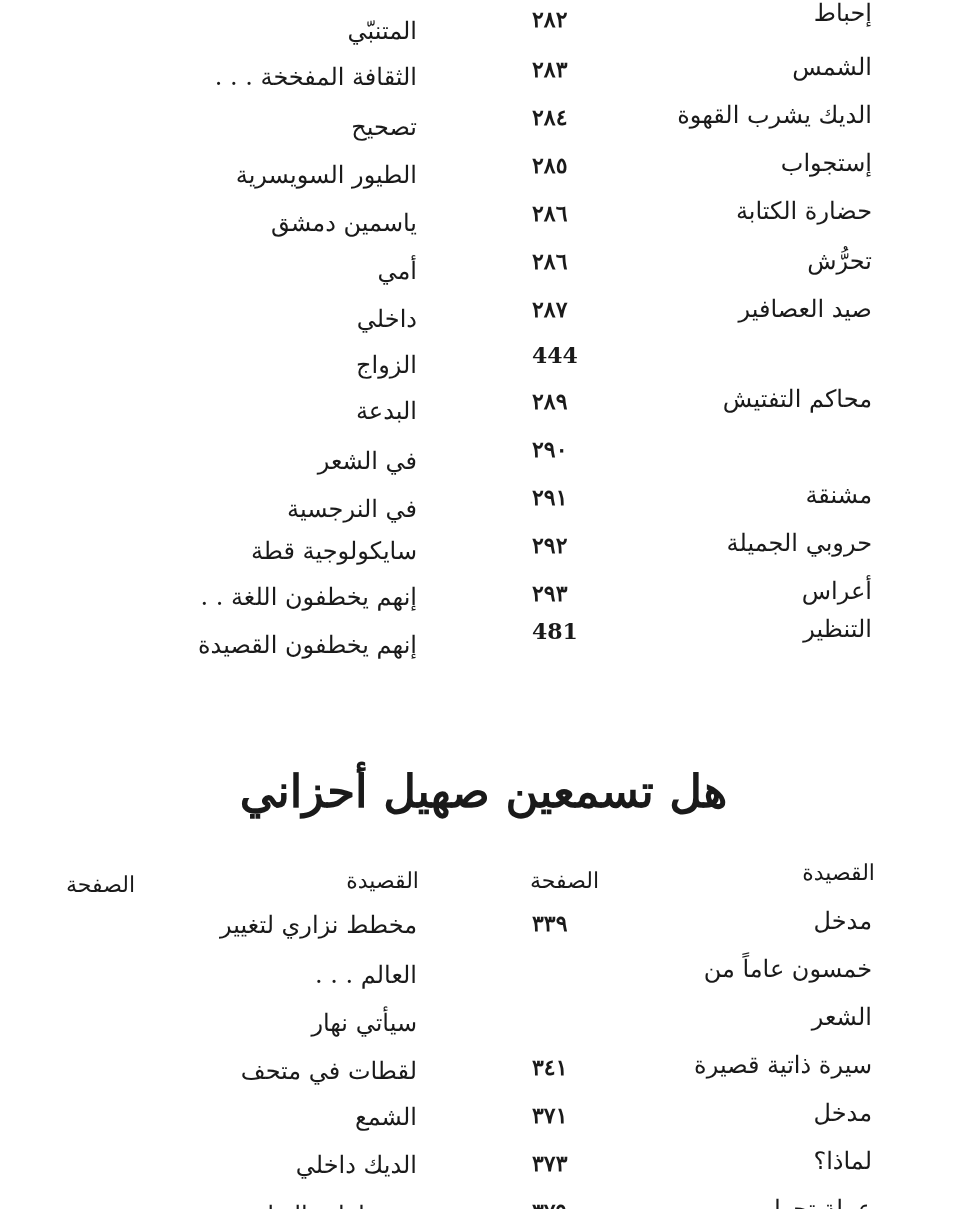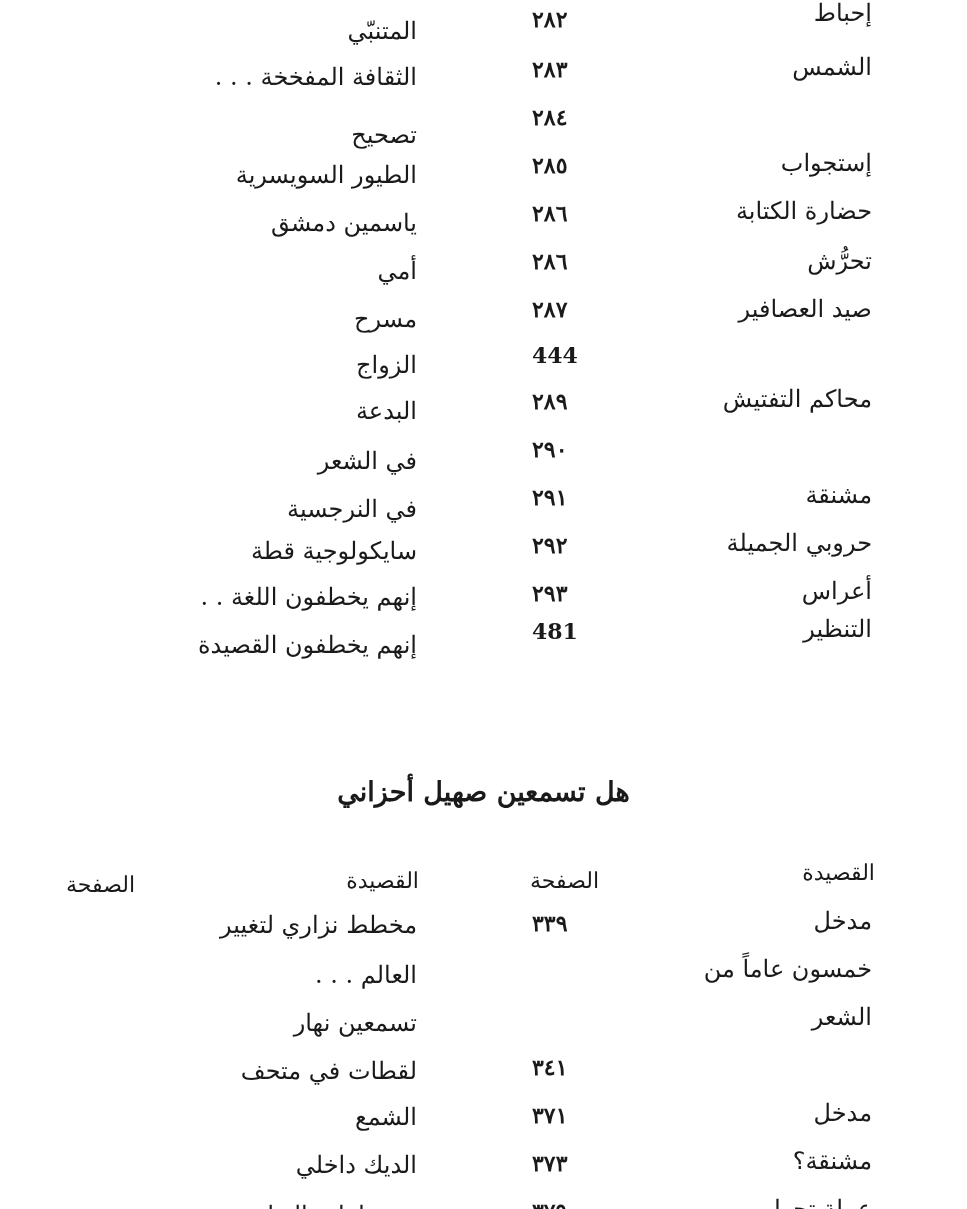--- a/index.html
+++ b/index.html
@@ -57,21 +57,21 @@
       left: 0; width: 967px;
       text-align: center;
       font-size: 24px;
       line-height: 32px;
     }
     .book-title {
       position: absolute;
       top: 770px;
       left: 0; width: 967px;
       text-align: center;
-      font-size: 27px;
+      font-size: 45px;
       font-weight: bold;
       line-height: 44px;
     }
     .hdr {
       position: absolute;
       font-size: 22px;
       line-height: 30px;
       white-space: nowrap;
     }
     .sec2 .row { height: 48px; }
@@ -84,20 +84,21 @@
   <div class="col col-right">
     <div class="row" style="top:0px">
       <span class="title-text" style="top:-2px">إحباط</span>
       <span class="page-num" style="top:4px;left:-10px">٢٨٢</span>
     </div>
     <div class="row" style="top:46px">
       <span class="title-text" style="top:6px">الشمس</span>
       <span class="page-num" style="top:8px;left:-10px">٢٨٣</span>
     </div>
     <div class="row" style="top:92px">
+      <span class="title-text" style="top:8px">الديك يشرب القهوة</span>
       <span class="page-num" style="top:10px;left:-10px">٢٨٤</span>
     </div>
     <div class="row" style="top:138px">
       <span class="title-text" style="top:10px">إستجواب</span>
       <span class="page-num" style="top:12px;left:-10px">٢٨٥</span>
     </div>
     <div class="row" style="top:184px">
       <span class="title-text" style="top:12px">حضارة الكتابة</span>
       <span class="page-num" style="top:14px;left:-10px">٢٨٦</span>
     </div>
@@ -139,38 +140,38 @@
 
   <div class="col col-left">
     <div class="row" style="top:0px">
       <span class="title-text" style="top:16px">المتنبّي</span>
 
     </div>
     <div class="row" style="top:46px">
       <span class="title-text" style="top:16px">الثقافة المفخخة . . .</span>
 
     </div>
-    <div class="row" style="top:100px">
+    <div class="row" style="top:92px">
       <span class="title-text" style="top:20px">تصحيح</span>
 
     </div>
     <div class="row" style="top:138px">
       <span class="title-text" style="top:22px">الطيور السويسرية</span>
 
     </div>
     <div class="row" style="top:184px">
       <span class="title-text" style="top:24px">ياسمين دمشق</span>
 
     </div>
     <div class="row" style="top:230px">
       <span class="title-text" style="top:26px">أمي</span>
 
     </div>
     <div class="row" style="top:276px">
-      <span class="title-text" style="top:28px">مسرح</span>
+      <span class="title-text" style="top:28px">داخلي</span>
 
     </div>
     <div class="row" style="top:322px">
       <span class="title-text" style="top:28px">الزواج</span>
 
     </div>
     <div class="row" style="top:368px">
       <span class="title-text" style="top:28px">البدعة</span>
 
     </div>
@@ -208,46 +209,47 @@
       <span class="title-text" style="top:0px">مدخل</span>
       <span class="page-num" style="top:2px;left:-10px">٣٣٩</span>
     </div>
     <div class="row" style="top:48px">
       <span class="title-text" style="top:0px">خمسون عاماً من</span>
     </div>
     <div class="row" style="top:96px">
       <span class="title-text" style="top:0px">الشعر</span>
     </div>
     <div class="row" style="top:144px">
+      <span class="title-text" style="top:0px">سيرة ذاتية قصيرة</span>
       <span class="page-num" style="top:2px;left:-10px">٣٤١</span>
     </div>
     <div class="row" style="top:192px">
       <span class="title-text" style="top:0px">مدخل</span>
       <span class="page-num" style="top:2px;left:-10px">٣٧١</span>
     </div>
     <div class="row" style="top:240px">
-      <span class="title-text" style="top:0px">مشنقة؟</span>
+      <span class="title-text" style="top:0px">لماذا؟</span>
       <span class="page-num" style="top:2px;left:-10px">٣٧٣</span>
     </div>
     <div class="row" style="top:288px">
       <span class="title-text" style="top:0px">عملة تجول</span>
       <span class="page-num" style="top:2px;left:-10px">٣٧٩</span>
     </div>
   </div>
 
   <div class="col col-left sec2" style="top:906px">
     <div class="row" style="top:0px">
       <span class="title-text" style="top:4px">مخطط نزاري لتغيير</span>
     </div>
     <div class="row" style="top:48px">
       <span class="title-text" style="top:6px">العالم . . .</span>
 
     </div>
     <div class="row" style="top:96px">
-      <span class="title-text" style="top:6px">تسمعين نهار</span>
+      <span class="title-text" style="top:6px">سيأتي نهار</span>
 
     </div>
     <div class="row" style="top:144px">
       <span class="title-text" style="top:6px">لقطات في متحف</span>
     </div>
     <div class="row" style="top:192px">
       <span class="title-text" style="top:4px">الشمع</span>
 
     </div>
     <div class="row" style="top:240px">

